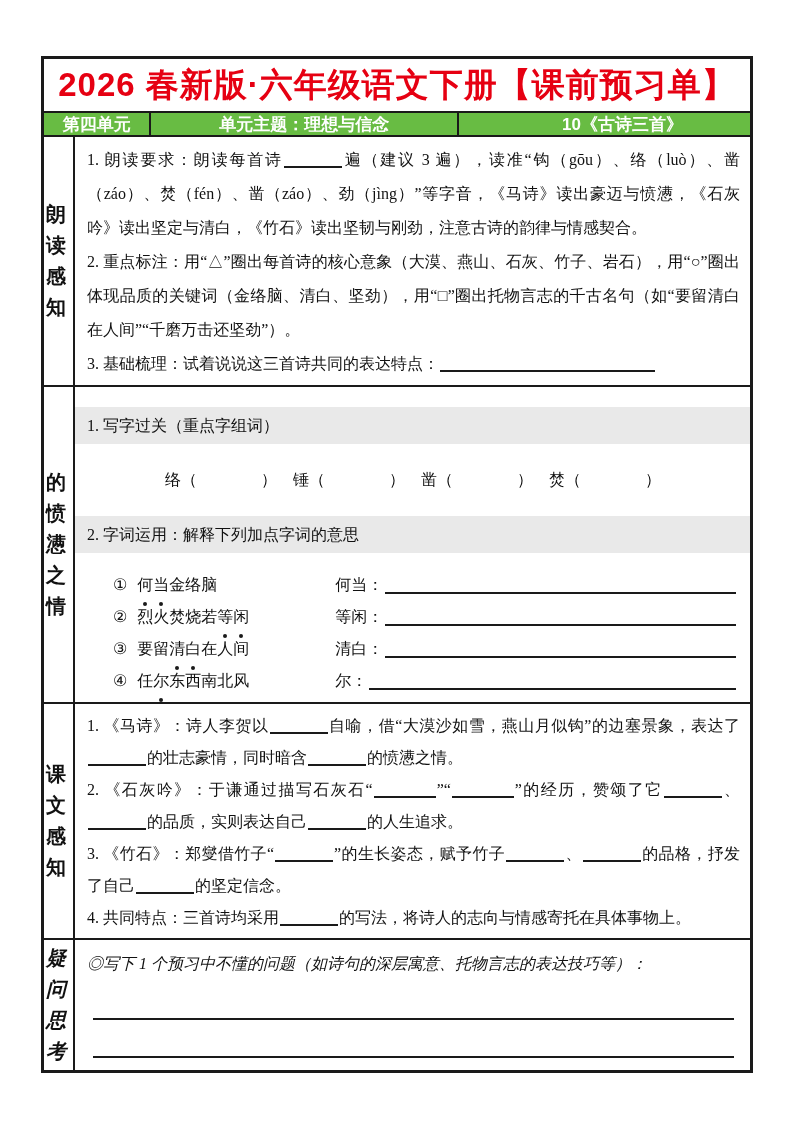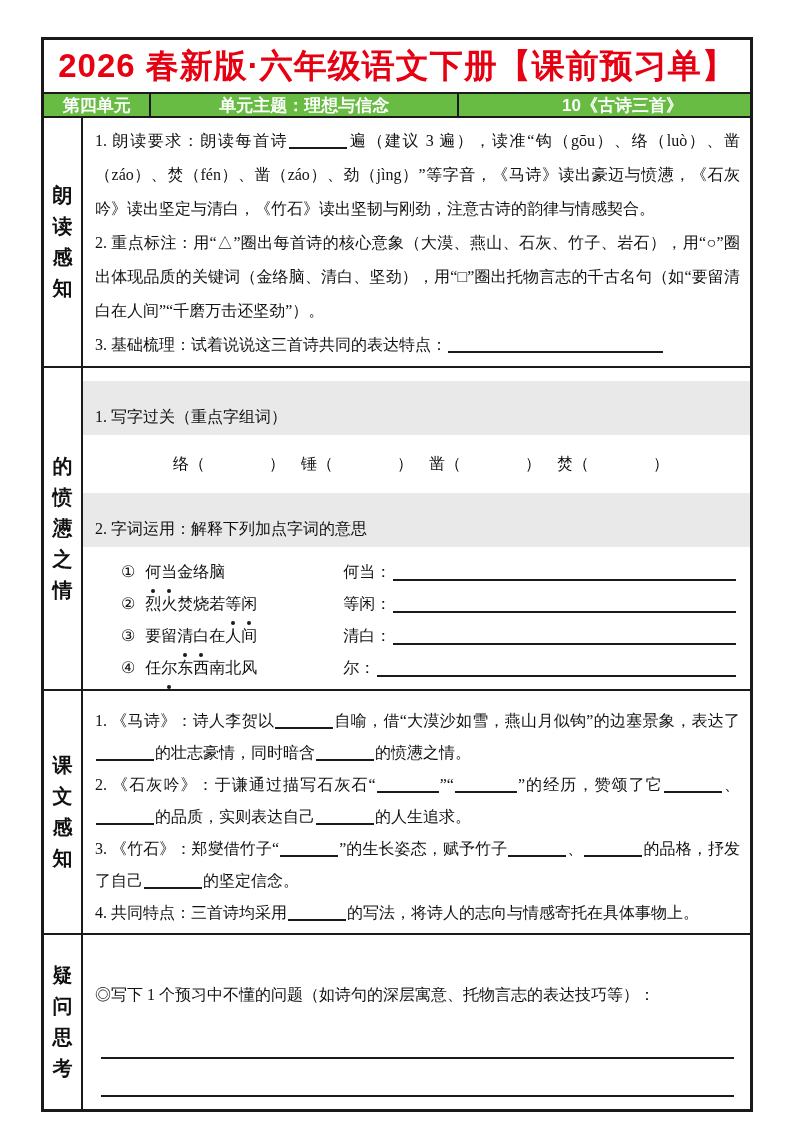--- a/index.html
+++ b/index.html
@@ -9,21 +9,21 @@
     --line-black:#1a1a1a;
   }
   *{box-sizing:border-box;margin:0;padding:0;}
   html,body{background:#fff;}
   body{
     width:793px;height:1122px;position:relative;
     font-family:"Liberation Serif", serif;
     color:#111;
   }
   .sheet{
-    position:absolute;left:41px;top:37px;width:712px;
+    position:absolute;left:41px;top:56px;width:712px;
     border:3px solid var(--line-black);
     background:#fff;
   }
   
   .title-row{
     height:54px;display:flex;align-items:center;justify-content:center;
     border-bottom:2px solid var(--line-black);
     font-family:"Liberation Sans", sans-serif;
     font-weight:bold;font-size:33px;letter-spacing:1px;
     color:var(--title-red);
@@ -36,39 +36,39 @@
     border-bottom:2px solid var(--line-black);
     color:#fff;font-family:"Liberation Sans", sans-serif;
     font-weight:bold;font-size:17px;
   }
   .unit-cell{display:flex;align-items:center;justify-content:center;}
   .uc1{width:15.2%;border-right:2px solid var(--line-black);}
   .uc2{width:43.6%;border-right:2px solid var(--line-black);}
   .uc3{flex:1;margin-left:36px;}
   
   .section{display:flex;border-bottom:2px solid var(--line-black);}
-  .section.last{border-bottom:none;}
+  .section.last{border-bottom:none;font-style:italic;}
   .section-label{
-    width:39px;border-right:2px solid var(--line-black);
-    display:flex;align-items:center;justify-content:center;
+    width:31px;border-right:2px solid var(--line-black);
+    display:flex;align-items:center;justify-content:flex-start;
     font-family:"Liberation Sans", sans-serif;font-weight:bold;font-size:20px;
   }
   .section-label span{
     display:inline-block;width:24px;text-align:center;
     line-height:31px;word-break:break-all;
   }
   .section-content{flex:1;font-size:16px;min-width:0;}
   .para{text-align:justify;}
   
   .sc-landu{padding:6px 10px 4px 12px;line-height:34px;}
-  .sc-kewen{padding:14px 10px 4px 12px;line-height:32px;border-radius:28px;}
+  .sc-kewen{padding:6px 10px 4px 12px;line-height:32px;border-radius:28px;}
   .sc-zici{padding:4px 0 5px 0;line-height:33px;}
-  .sc-yiwen{padding:6px 10px 12px 12px;line-height:52px;margin-top:28px;}
+  .sc-yiwen{padding:6px 10px 12px 12px;line-height:36px;}
   
-  .zc-h{background:var(--highlight-gray);padding:19px 8px 2px 12px;margin:9px 0;}
+  .zc-h{background:var(--highlight-gray);padding:2px 8px 2px 12px;margin:16px 0;}
   .zc-words{padding:2px 8px 2px 46px;line-height:36px;margin-left:44px;}
   .zc-item{display:flex;line-height:32px;padding:0 10px 0 38px;}
   .zc-num{margin-right:10px;flex:none;}
   .zc-phrase{width:198px;flex:none;}
   .zc-term{flex:none;white-space:nowrap;}
   .zc-fill{flex:1;position:relative;margin-left:2px;}
   .zc-fill::after{
     content:"";position:absolute;left:0;right:4px;bottom:7px;
     border-bottom:2px solid var(--line-black);
   }

